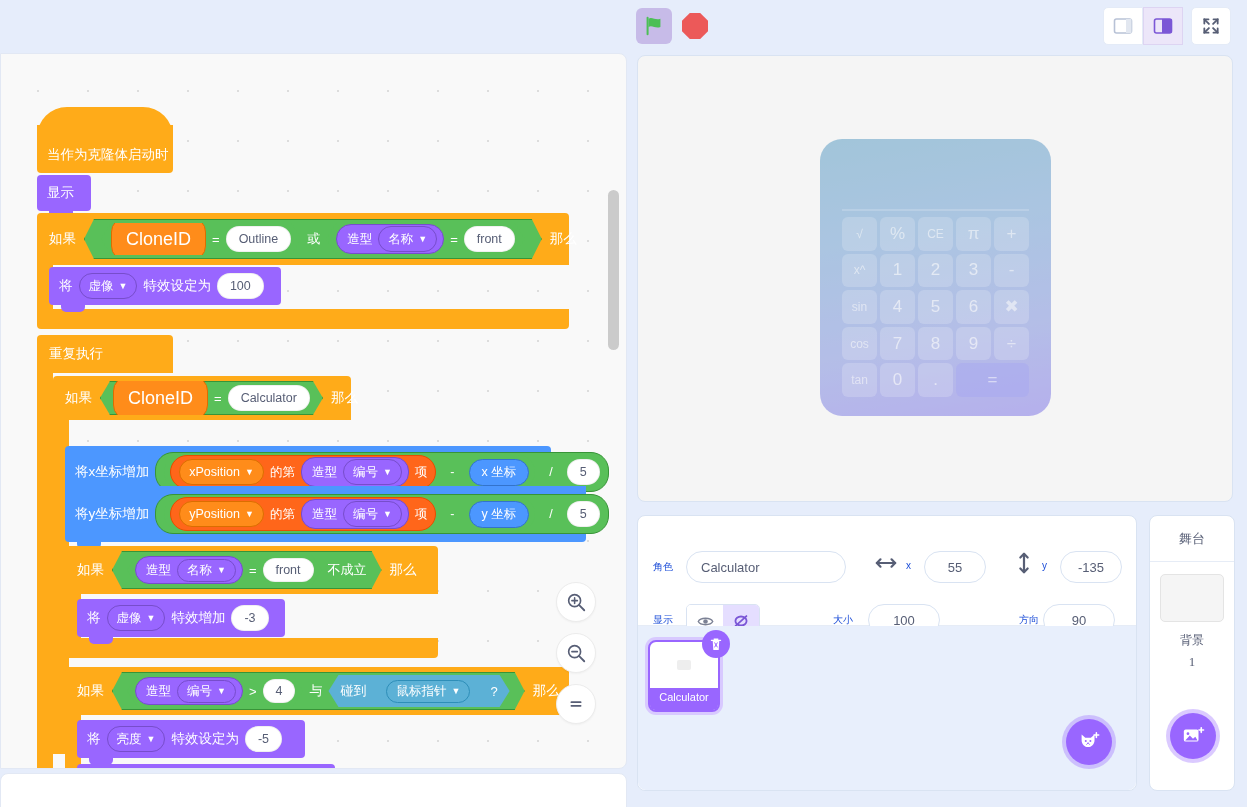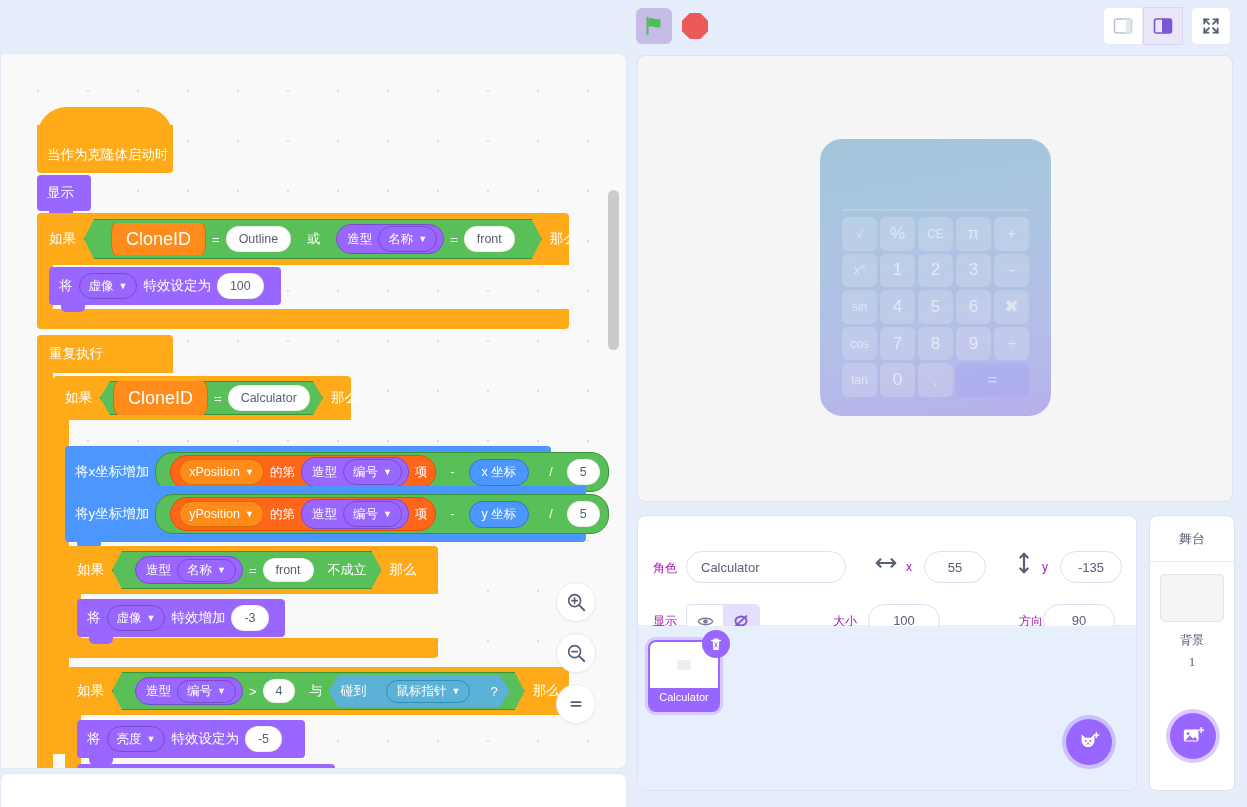--- a/index.html
+++ b/index.html
@@ -163,21 +163,21 @@
   .key.small{ font-size:12px; }
   .key.eq{ grid-column:span 2; background:rgba(120,120,240,.45); }
   .key.num{ color:rgba(255,255,255,.62); }
 
   
   .sprite-panel{
     position:absolute; left:637px; top:515px; width:500px; height:276px;
     background:#fff; border:1px solid #d9e3f2; border-radius:8px;
   }
   .sprite-info{ position:relative; height:110px; border-bottom:1px solid #e6ecf6; }
-  .lbl{ color:#a21caf; font-size:12px; }
+  .lbl{ color:#1d4ed8; font-size:10px; }
   .field{
     border:1px solid #d9e3f2; border-radius:16px; background:#fff;
     color:#575e75; font-size:13px; height:32px; display:flex; align-items:center;
     padding:0 14px; outline:none;
   }
   .field.center{ justify-content:center; padding:0; }
   .vis-toggle{ display:flex; border:1px solid #d9e3f2; border-radius:5px; overflow:hidden; }
   .vis-btn{ width:36px;height:32px; display:flex;align-items:center;justify-content:center; cursor:pointer; background:#fff; }
   .vis-btn.active{ background:#e5deff; }
 

